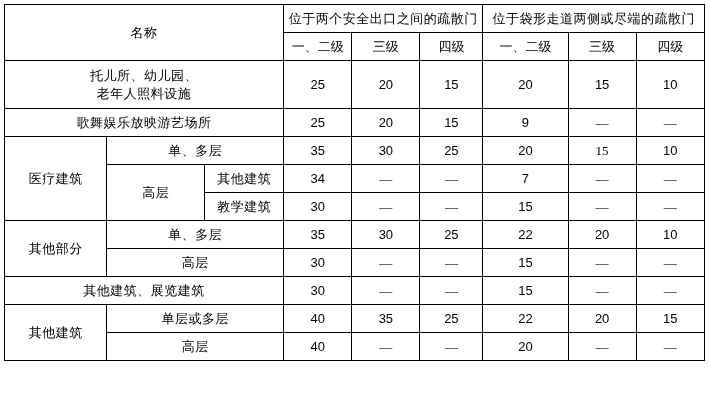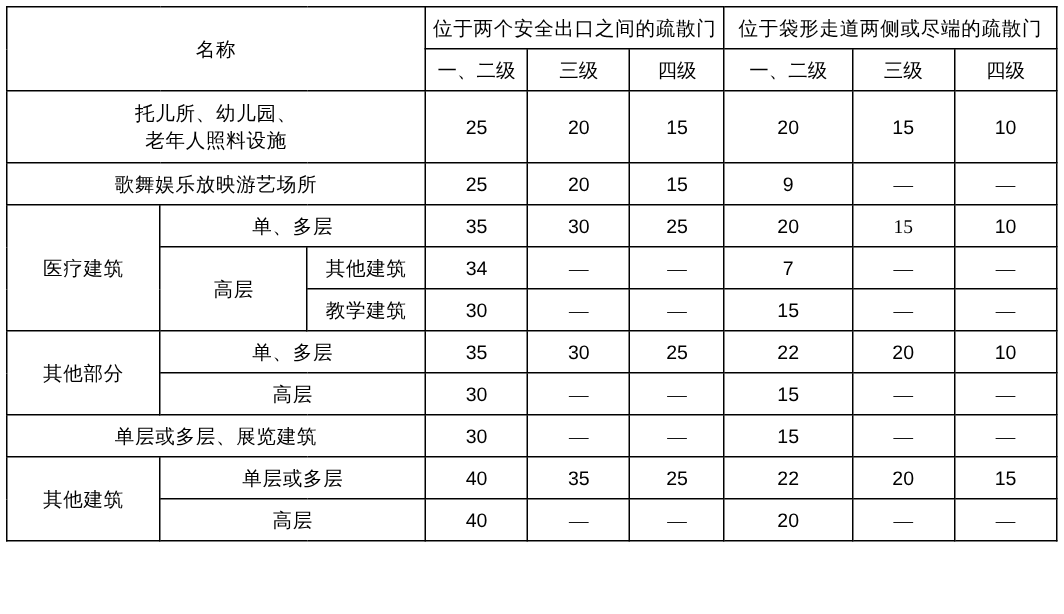--- a/index.html
+++ b/index.html
@@ -178,21 +178,21 @@
         <td class="sub-left" colspan="2">高层</td>
         <td class="num thick-v">30</td>
         <td class="dash">—</td>
         <td class="dash">—</td>
         <td class="num thick-v">15</td>
         <td class="dash">—</td>
         <td class="dash outer-right">—</td>
       </tr>
 
       <tr>
-        <td class="name-cell outer-left" colspan="3">单层或多层、展览建筑</td>
+        <td class="name-cell outer-left" colspan="3">其他建筑、展览建筑</td>
         <td class="num thick-v">30</td>
         <td class="dash">—</td>
         <td class="dash">—</td>
         <td class="num thick-v">15</td>
         <td class="dash">—</td>
         <td class="dash outer-right">—</td>
       </tr>
 
       <tr>
         <td class="grp outer-left" rowspan="2">其他建筑</td>

